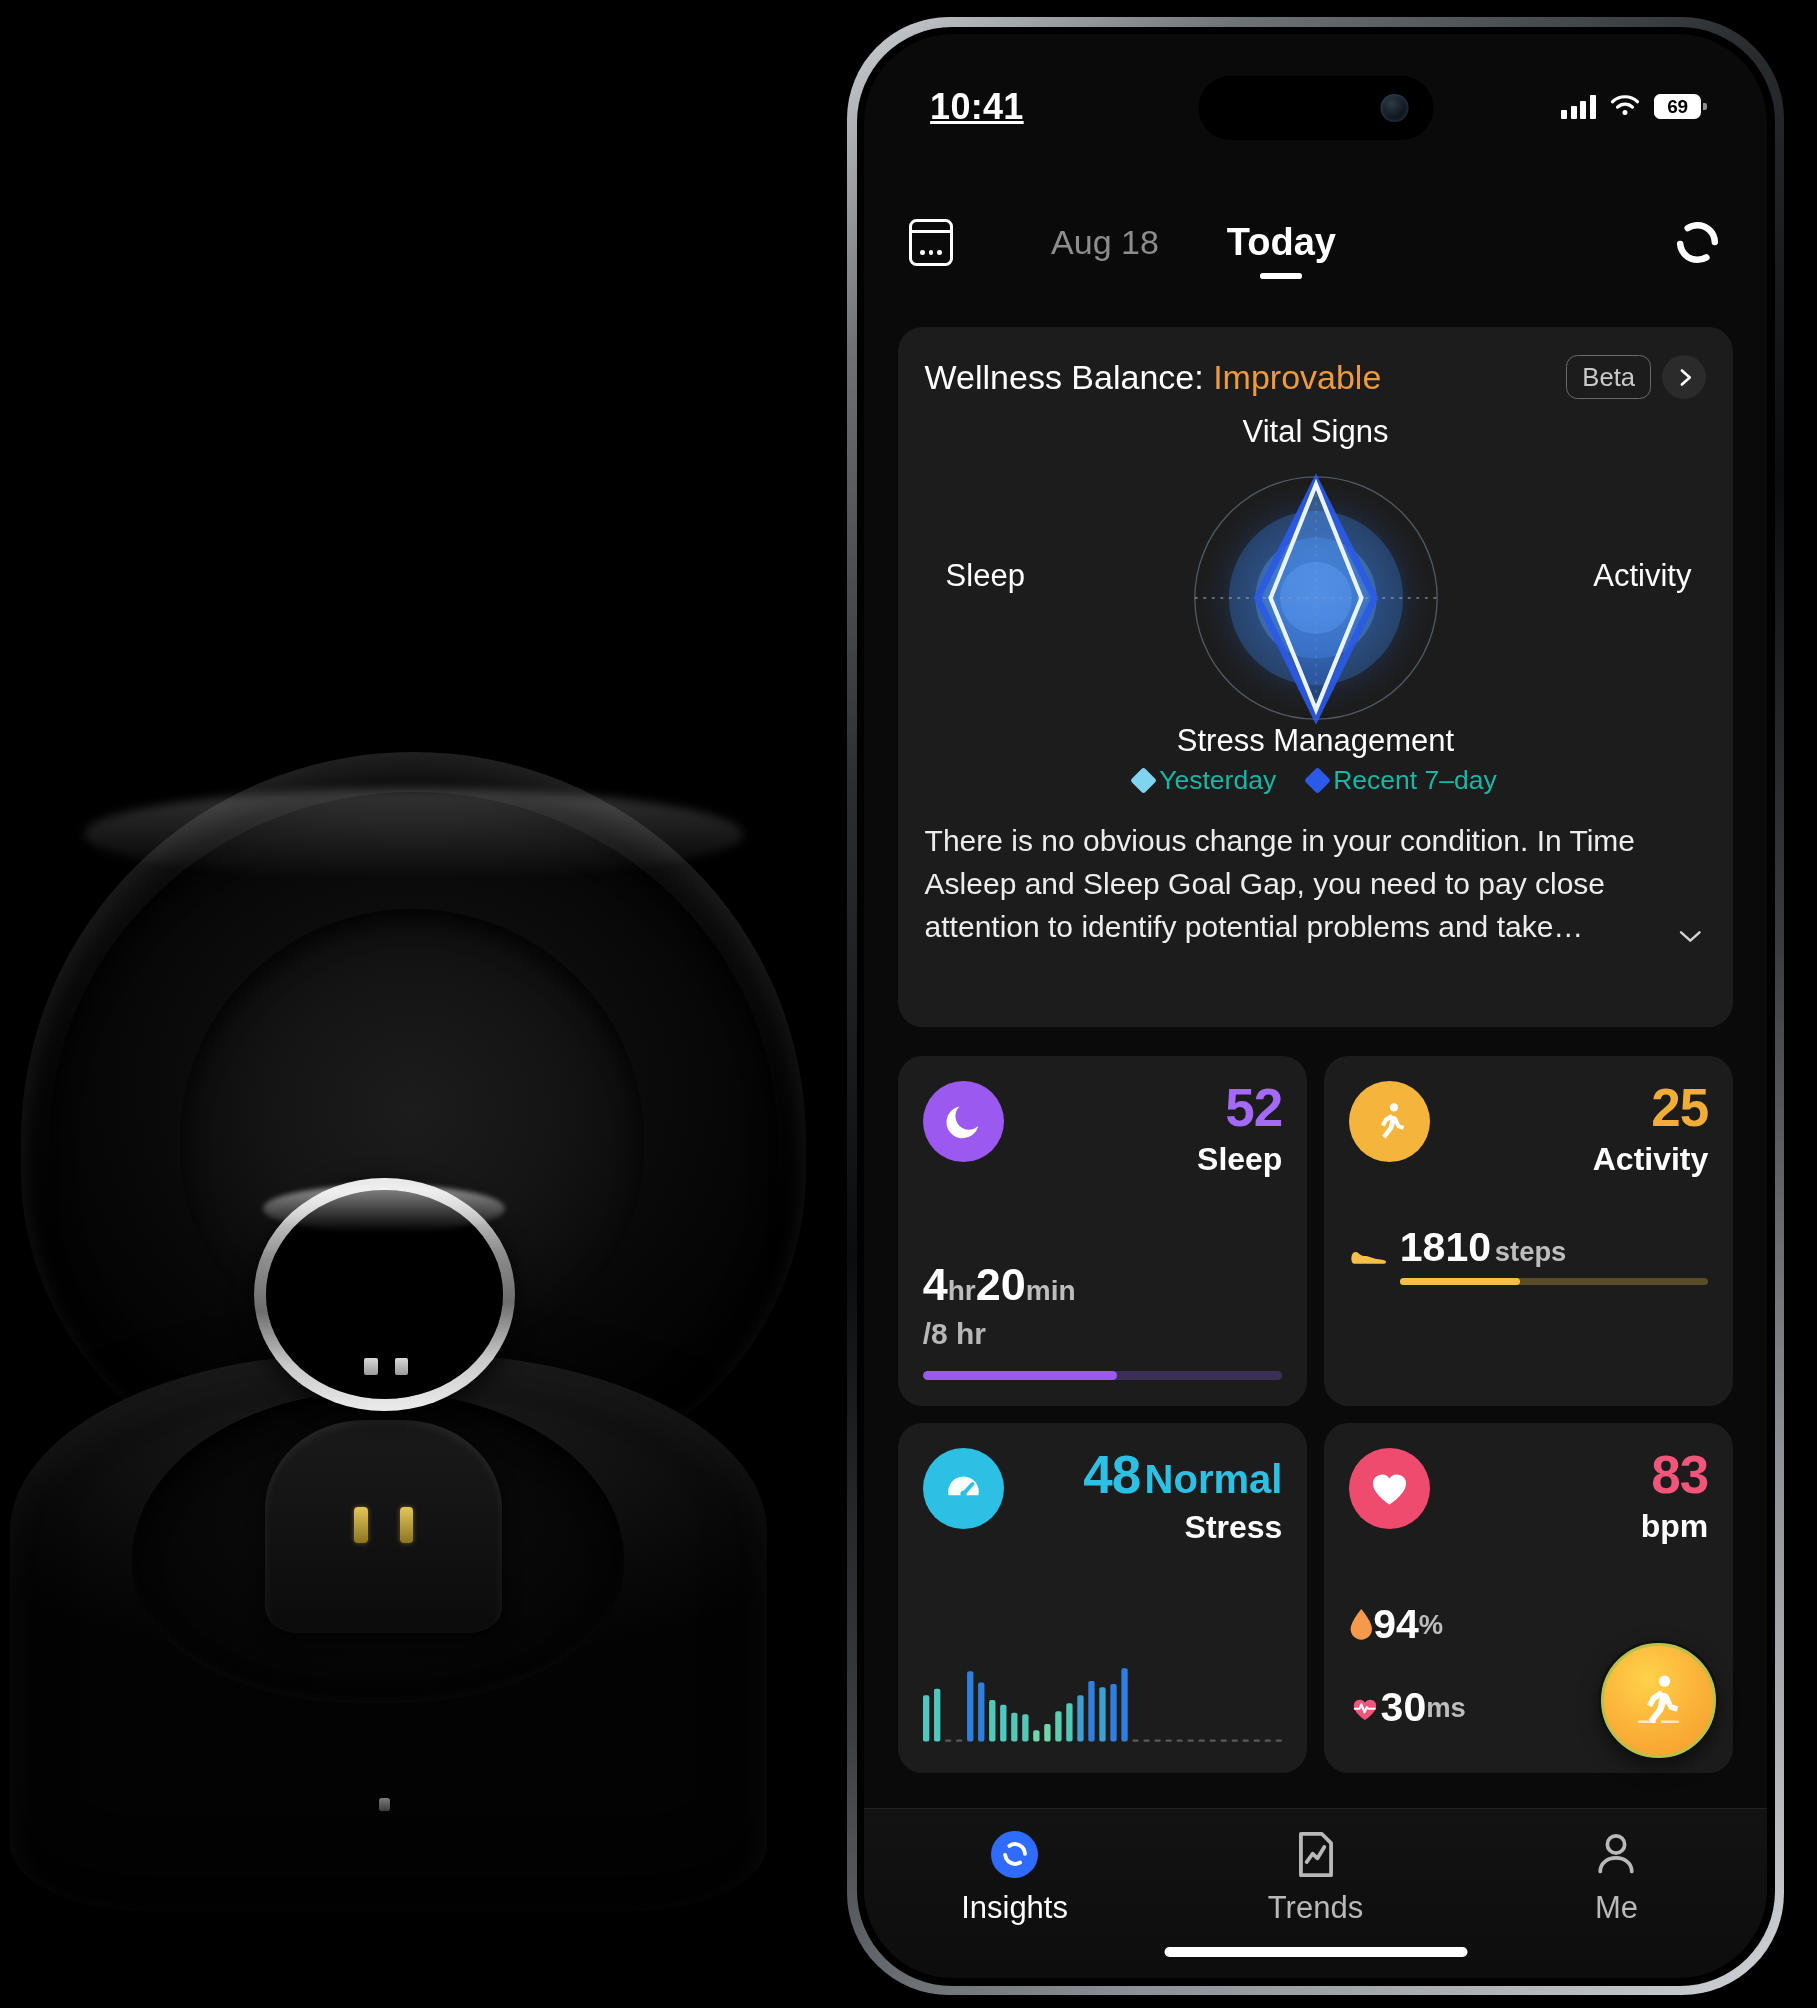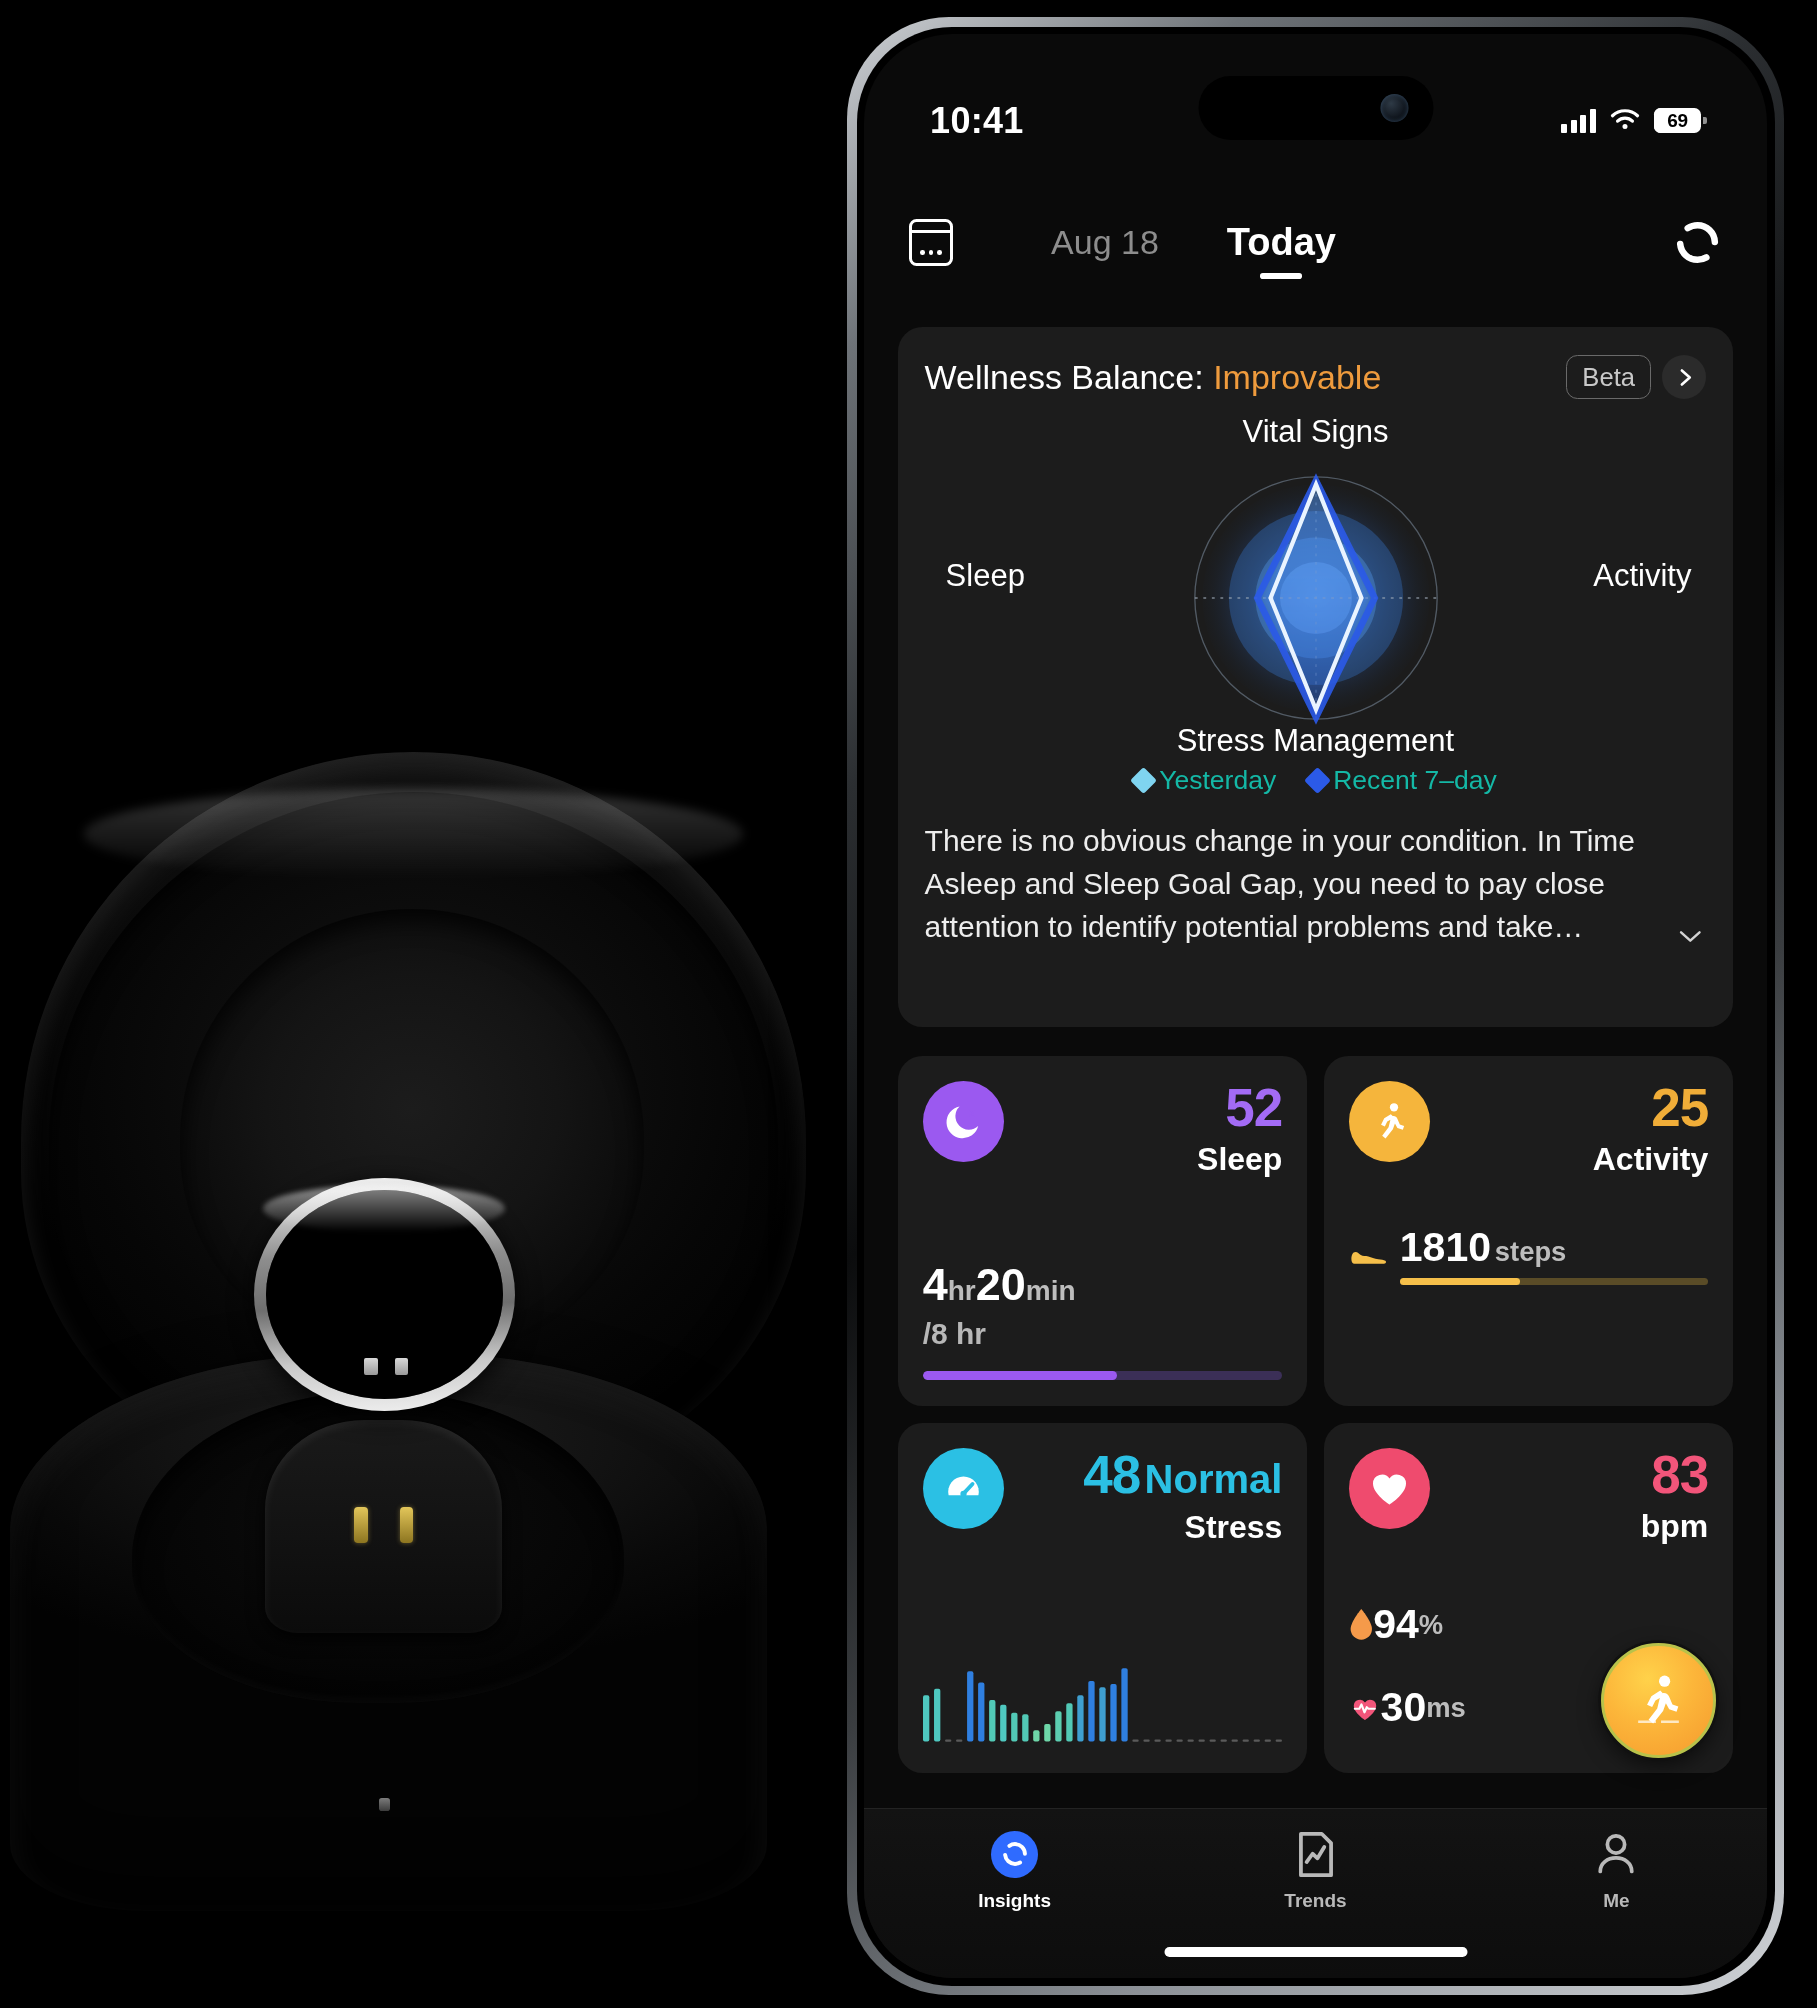--- a/index.html
+++ b/index.html
@@ -114,23 +114,23 @@
     border-radius: 95px;
     background: #000;
     padding: 7.6px;
   }
   .screen {
     position: relative; width: 100%; height: 100%;
     border-radius: 89px; background: #0a0a0a; overflow: hidden;
   }
 
   
-  .statusbar { position:absolute; top: 60px; left: 0; right: 0; height: 53px;
+  .statusbar { position:absolute; top: 46px; left: 0; right: 0; height: 53px;
                display:flex; align-items:center; justify-content:space-between;
-               padding: 0 66px; color:#fff; }
+               padding: 0 66px; color:#fff;text-decoration:underline; }
   .clock { font-size: 36px; font-weight: 600; letter-spacing: 0.3px; }
   .status-right { display:flex; align-items:center; gap: 13.2px; }
   .bars { display:flex; align-items:flex-end; gap: 3.8px; height: 24.6px; }
   .bars i { width: 5.7px; background:#fff; border-radius:0.9px; }
   .bars i:nth-child(1){height:8.5px} .bars i:nth-child(2){height:13.2px}
   .bars i:nth-child(3){height:18px} .bars i:nth-child(4){height:24px}
   .batt { position:relative; width: 47px; height: 24.6px; border-radius: 6.6px;
           background:#fff; display:flex; align-items:center; justify-content:center; }
   .batt span { font-size: 19px; font-weight: 700; color:#000; letter-spacing:-0.5px; }
   .batt::after { content:''; position:absolute; right:-5.7px; top:8.5px; width:3.8px; height:7.6px;
@@ -226,21 +226,21 @@
          background: radial-gradient(circle at 40% 30%, #ffd24a 0%, #fcb63a 45%, #f59a2e 100%);
          border: 3.8px solid #b8c24a; display:flex; align-items:center; justify-content:center;
          box-shadow: 0 0 0 2.8px #111, 0 7.6px 21px rgba(0,0,0,.6); }
 
   
   .tabbar { position:absolute; left: 0; right: 0; bottom: 0; height: 170px;
             background: linear-gradient(180deg, #131313 0%, #0d0d0d 100%);
             border-top: 0.9px solid #232323;
             display:flex; align-items:flex-start; padding-top: 21px; }
   .tab { flex:1; display:flex; flex-direction:column; align-items:center; gap: 11.4px; }
-  .tab-label { font-size: 19px; color:#b9b9b9;font-weight:bold; }
+  .tab-label { font-size: 31px; color:#b9b9b9; }
   .tab.active .tab-label { color:#fff; }
   .tab-ico { height: 49px; display:flex; align-items:center; justify-content:center; }
   .insights-badge { width: 47px; height: 47px; border-radius:50%; background:#2f6bff;
                     display:flex; align-items:center; justify-content:center; }
   .home-ind { position:absolute; left:50%; transform:translateX(-50%); bottom: 21px;
               width: 303px; height: 9.5px; border-radius: 5.7px; background:#fff; }
 </style>
 </head>
 <body>
 

